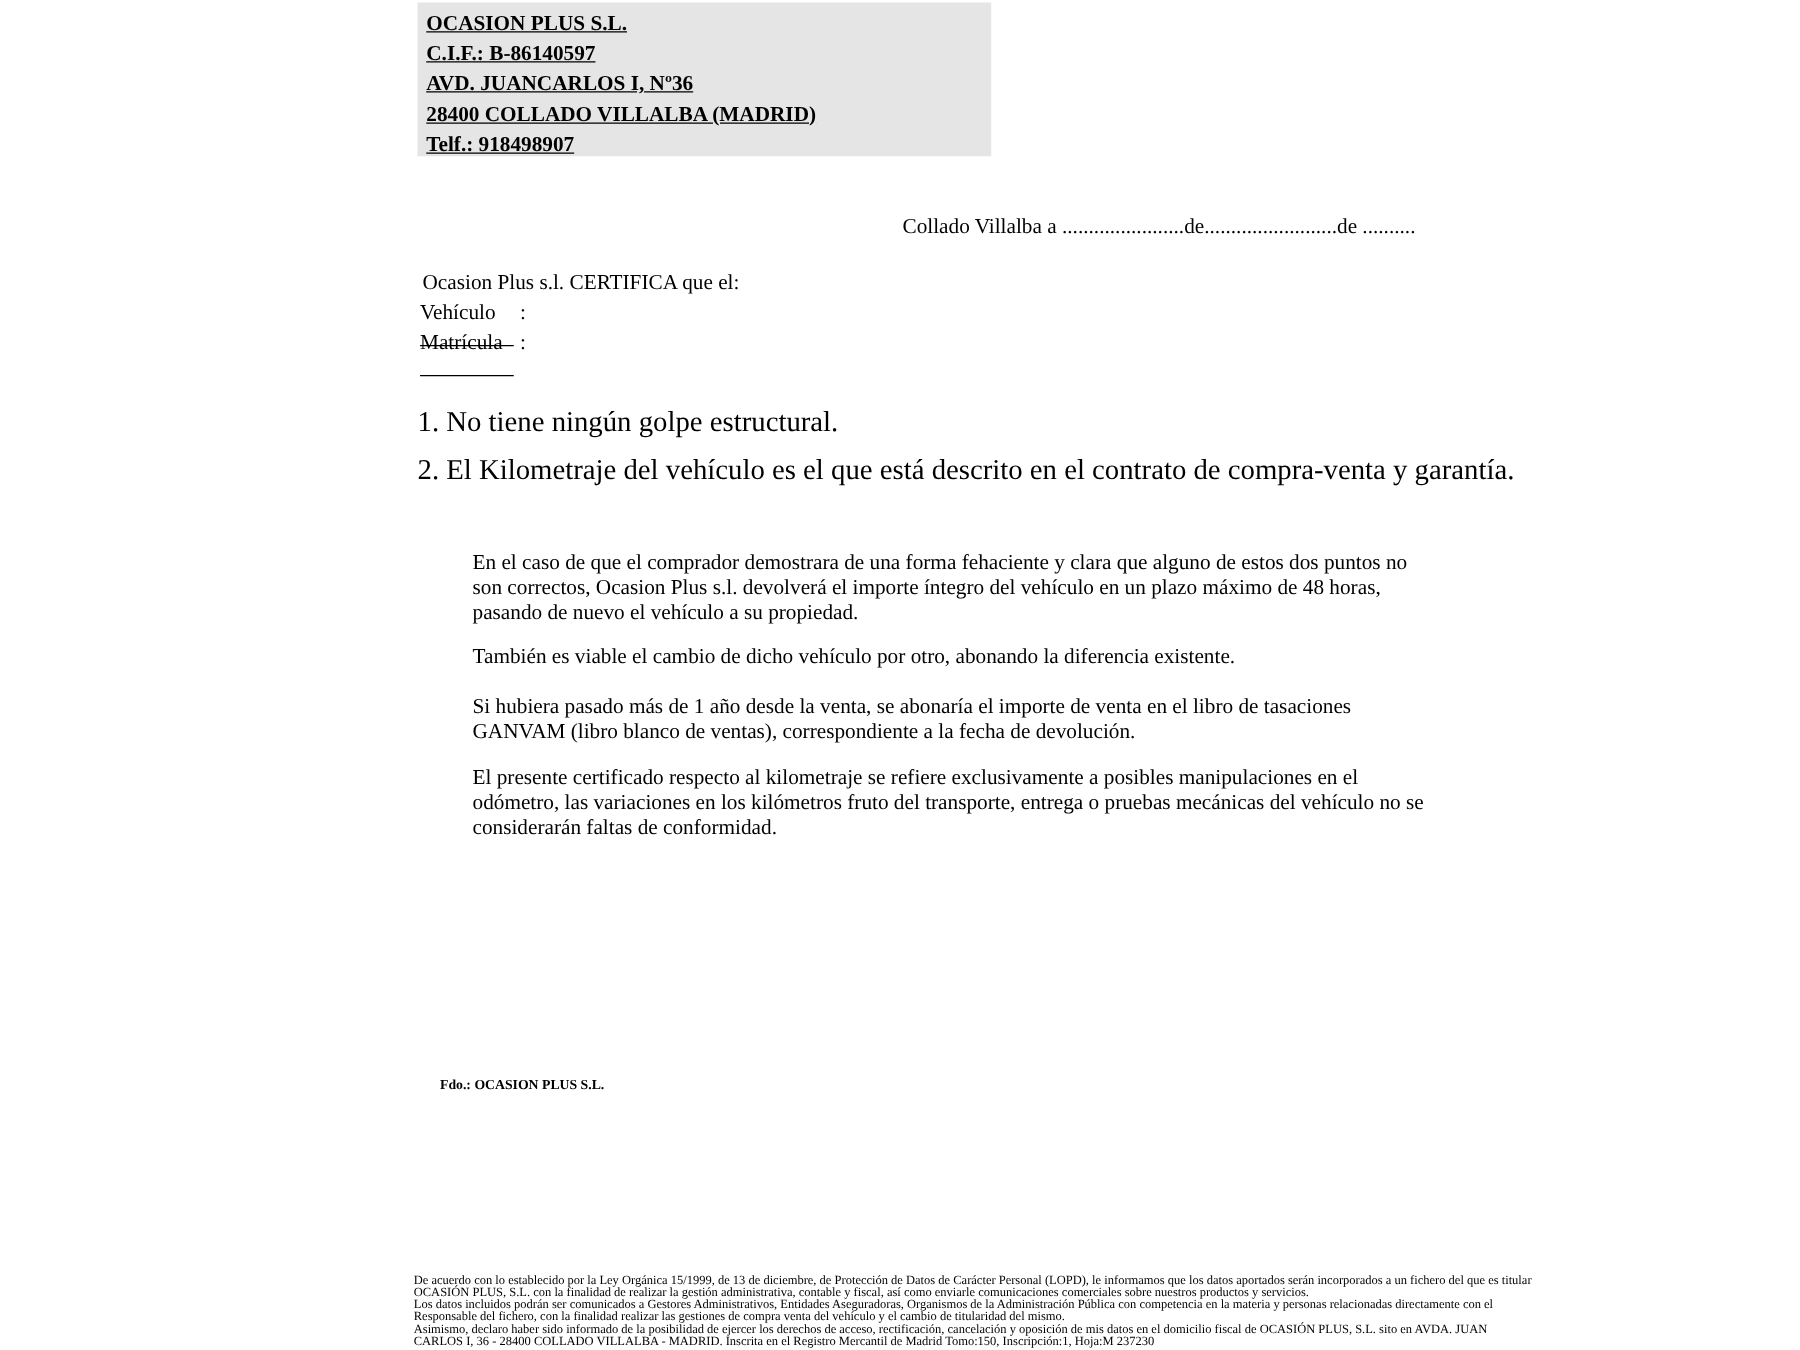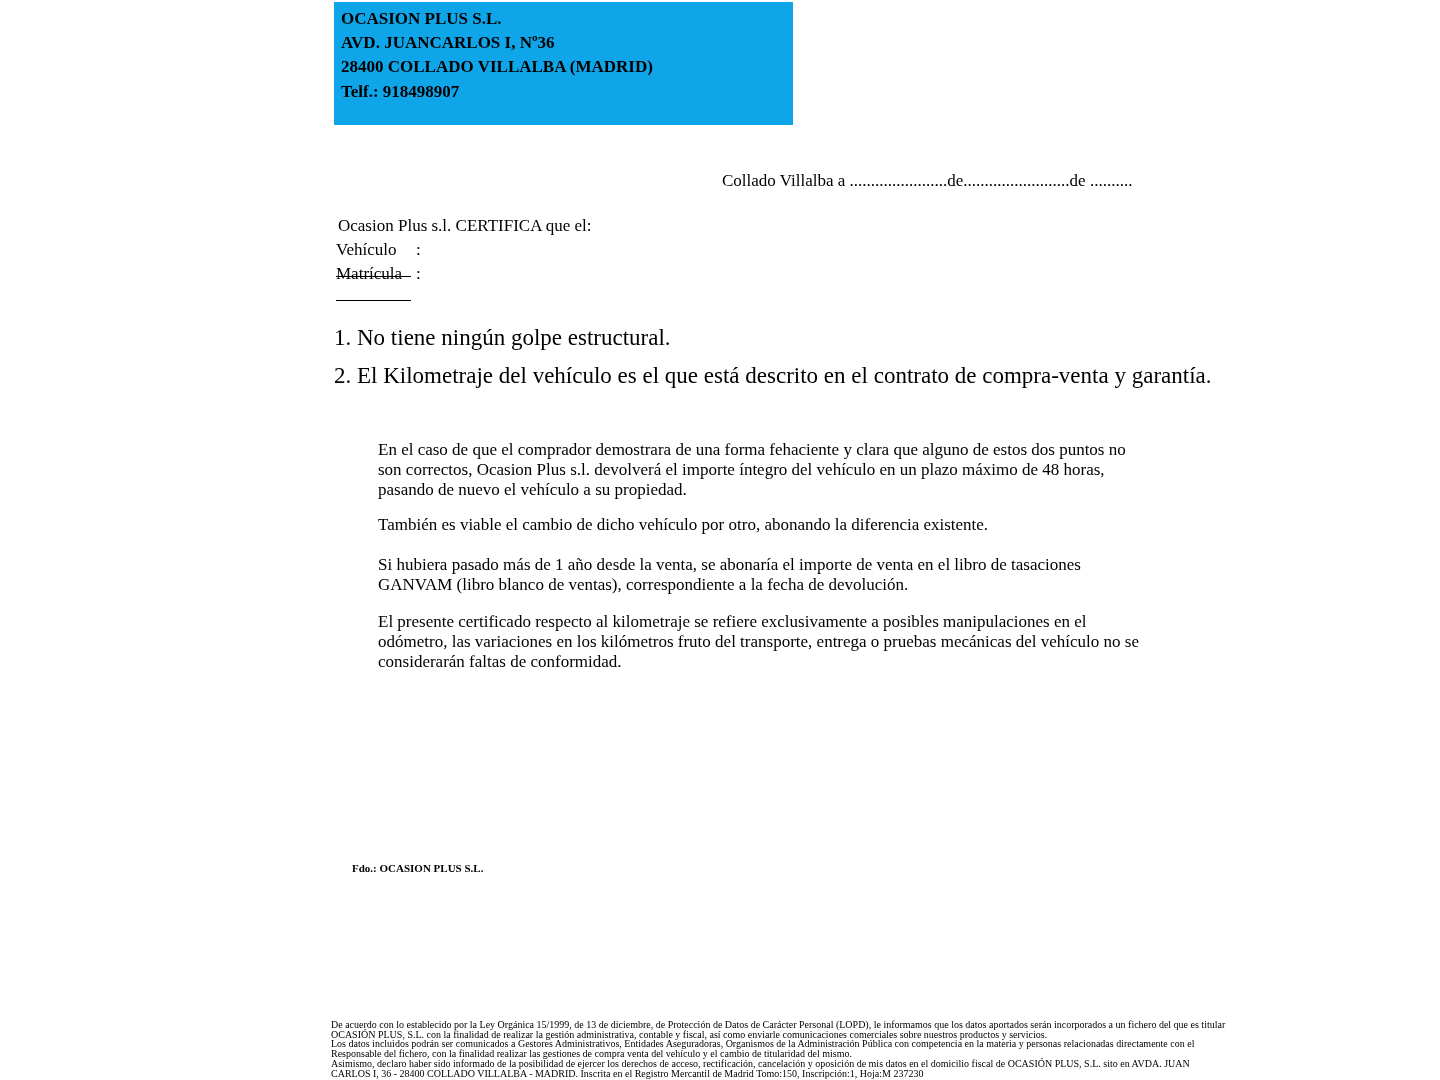--- a/index.html
+++ b/index.html
@@ -95,22 +95,23 @@
     font-size: 10px;
     line-height: 9.7px;
     white-space: nowrap;
   }
 </style>
 </head>
 <body>
 
 <div class="page">
 
-  <div class="header-box" style="background: #0ea5e9;">
+  <div class="header-box" style="background: #e5e5e5; text-decoration: underline;">
     <div class="hline">OCASION PLUS S.L.</div>
+    <div class="hline">C.I.F.: B-86140597</div>
     <div class="hline">AVD. JUANCARLOS I, Nº36</div>
     <div class="hline">28400 COLLADO VILLALBA (MADRID)</div>
     <div class="hline">Telf.: 918498907</div>
   </div>
 
   <div class="date-line">Collado Villalba a .......................de.........................de ..........</div>
 
   <div class="certifica-heading">Ocasion Plus s.l. CERTIFICA que el:</div>
 
   <div class="field-row" style="top: 240px;">

